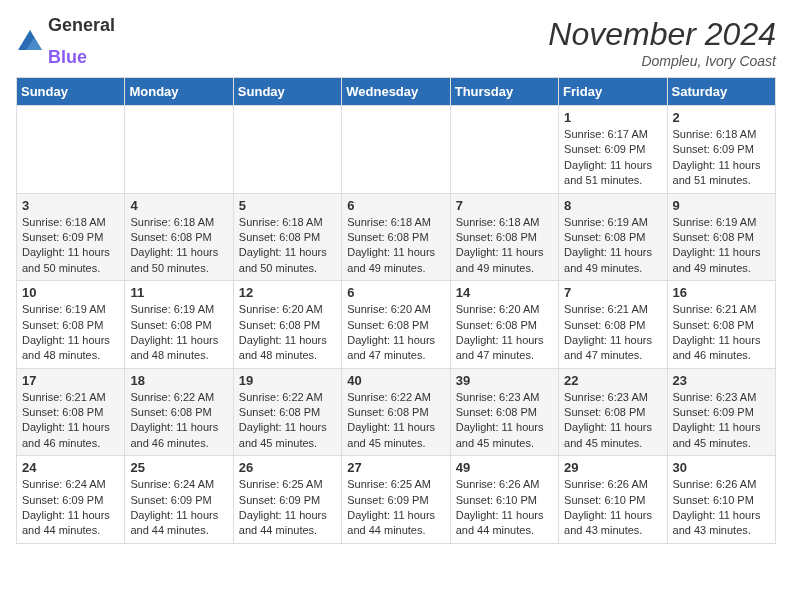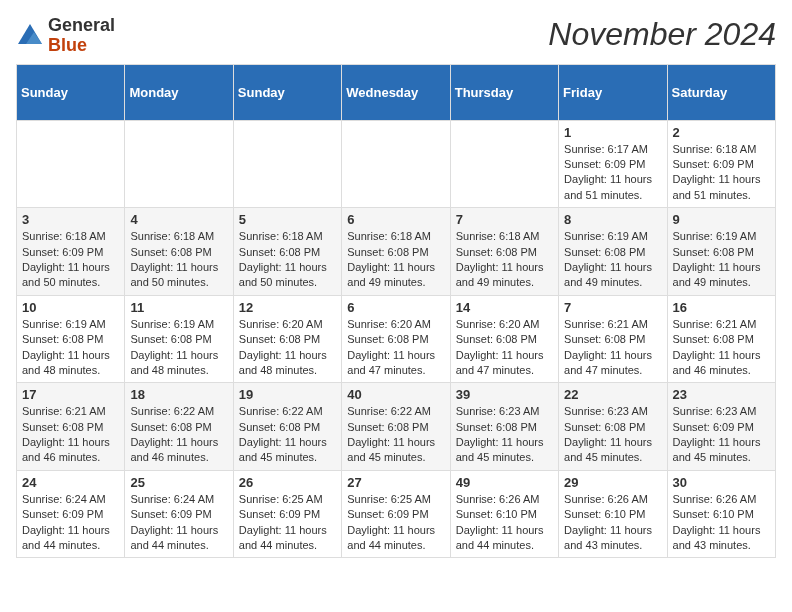--- a/index.html
+++ b/index.html
@@ -17,30 +17,31 @@
       margin-bottom: 8px;
     }
     .logo {
       display: flex;
       align-items: center;
     }
     .logo-text {
       display: flex;
       flex-direction: column;
       line-height: 1.1;
+      gap: 12px;
     }
     .logo-general {
       font-size: 18px;
       font-weight: bold;
       color: #333;
     }
     .logo-blue {
       font-size: 18px;
       font-weight: bold;
-      color: #c2410c;
+      color: #8b5cf6;
     }
     .logo-icon {
       width: 28px;
       height: 28px;
       margin-right: 4px;
     }
     .title-block {
       text-align: right;
       font-style: italic;
     }
@@ -53,21 +54,21 @@
       font-size: 14px;
       color: #555;
     }
     .calendar {
       width: 100%;
       border-collapse: collapse;
     }
     .calendar th {
       background-color: #2a6db5;
       color: #fff;
-      padding: 20px 4px;
+      padding: 6px 4px;
       font-size: 13px;
       text-align: left;
       border: 1px solid #ddd;
     }
     .calendar td {
       border: 1px solid #ddd;
       vertical-align: top;
       padding: 4px 5px;
       width: calc(100% / 7);
       min-height: 80px;
@@ -102,20 +103,21 @@
       <polygon points="14,2 26,22 2,22" fill="#2a6db5"></polygon>
       <polygon points="18,10 26,22 10,22" fill="#5599d0" opacity="0.7"></polygon>
     </svg>
     <div class="logo-text">
       <span class="logo-general">General</span>
       <span class="logo-blue">Blue</span>
     </div>
   </div>
   <div class="title-block">
     <div class="month-title">November 2024</div>
+    <div class="subtitle">Dompleu, Ivory Coast</div>
   </div>
 </div>
 
 <table class="calendar">
   <thead>
     <tr>
       <th>Sunday</th>
       <th>Monday</th>
       <th>Sunday</th>
       <th>Wednesday</th>

